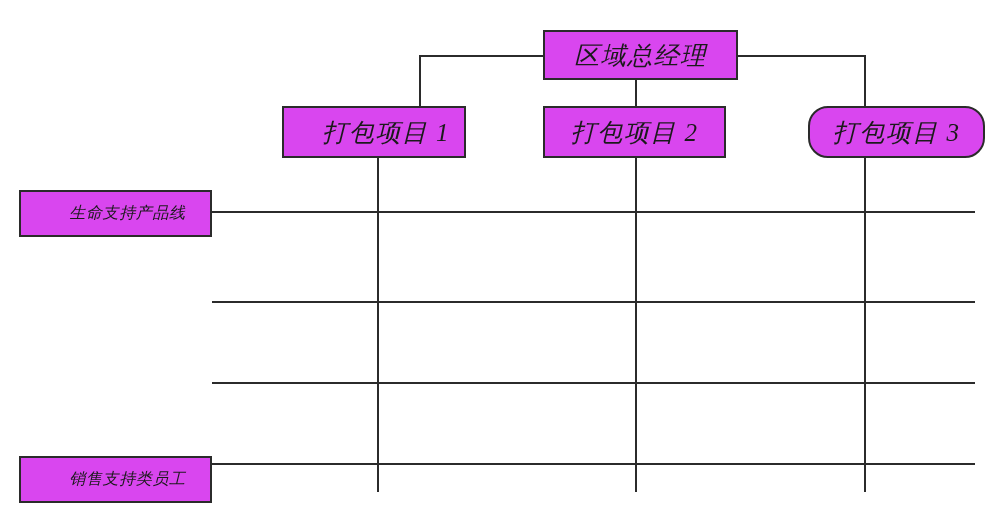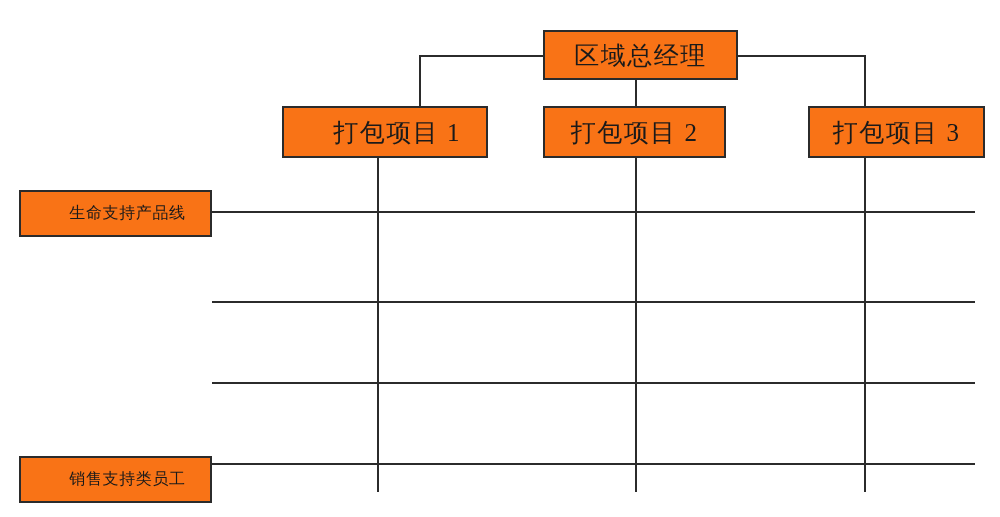--- a/index.html
+++ b/index.html
@@ -21,26 +21,27 @@
   #chart-svg {
     position: absolute;
     left: 0;
     top: 0;
     width: 1000px;
     height: 517px;
   }
   .node-box {
     position: absolute;
     box-sizing: border-box;
-    background: #f97316;
+    background: #d946ef;
     border: 2px solid #2b2b2b;
     display: flex;
     align-items: center;
     justify-content: center;
     z-index: 5;
+    font-style: italic;
   }
   .node-label {
     white-space: nowrap;
     color: #1a1a1a;
     letter-spacing: 0.06em;
   }
   
   #node-manager {
     left: 543px;
     top: 30px;
@@ -51,23 +52,23 @@
     font-size: 25px;
   }
   
   .project-box {
     top: 106px;
     height: 52px;
   }
   .project-box .node-label {
     font-size: 25px;
   }
-  #node-project-1 { left: 282px; width: 206px; padding-left: 24px; }
+  #node-project-1 { left: 282px; width: 184px; padding-left: 24px; }
   #node-project-2 { left: 543px; width: 183px; }
-  #node-project-3 { left: 808px; width: 177px; }
+  #node-project-3 { left: 808px; width: 177px; border-radius: 20px; }
   
   .line-box {
     left: 19px;
     width: 193px;
     height: 47px;
   }
   .line-box .node-label {
     font-size: 16px;
     letter-spacing: 0.04em;
     margin-left: 24px;

